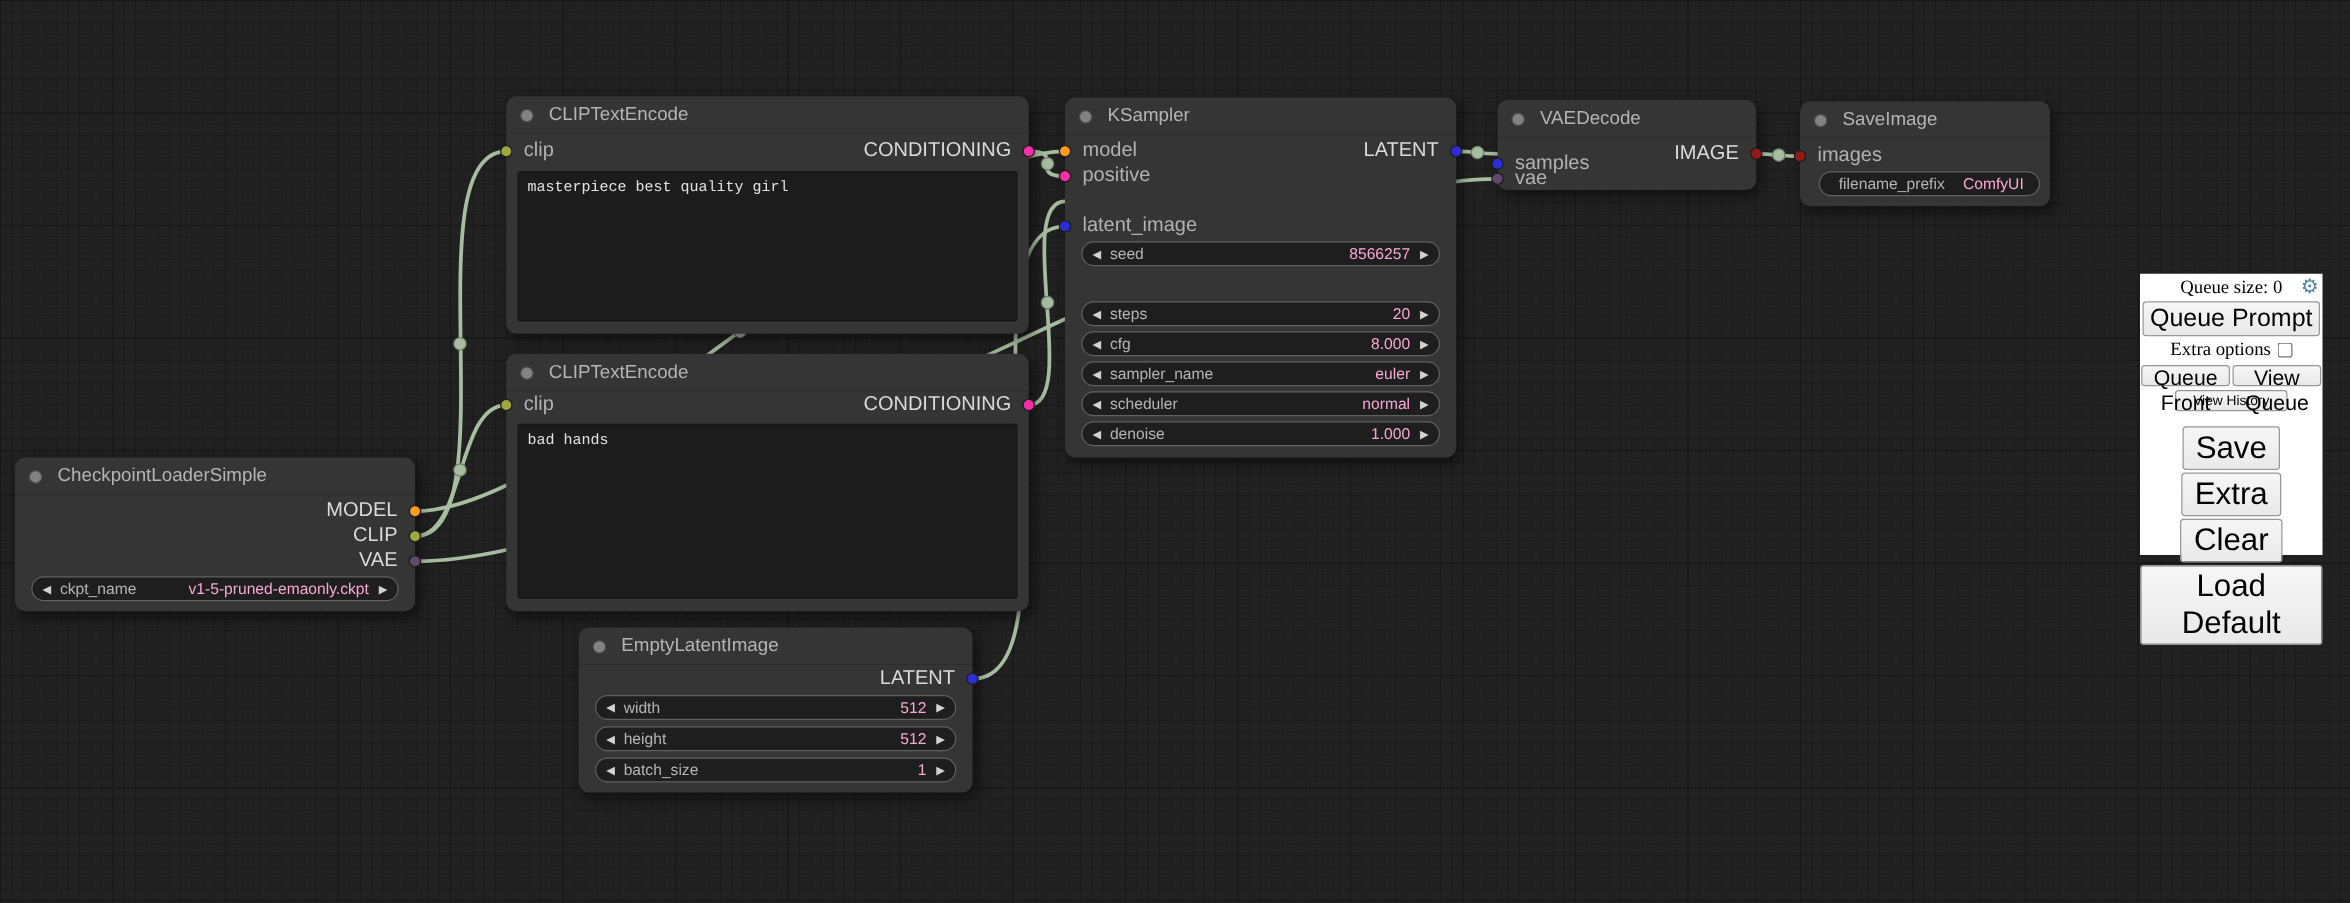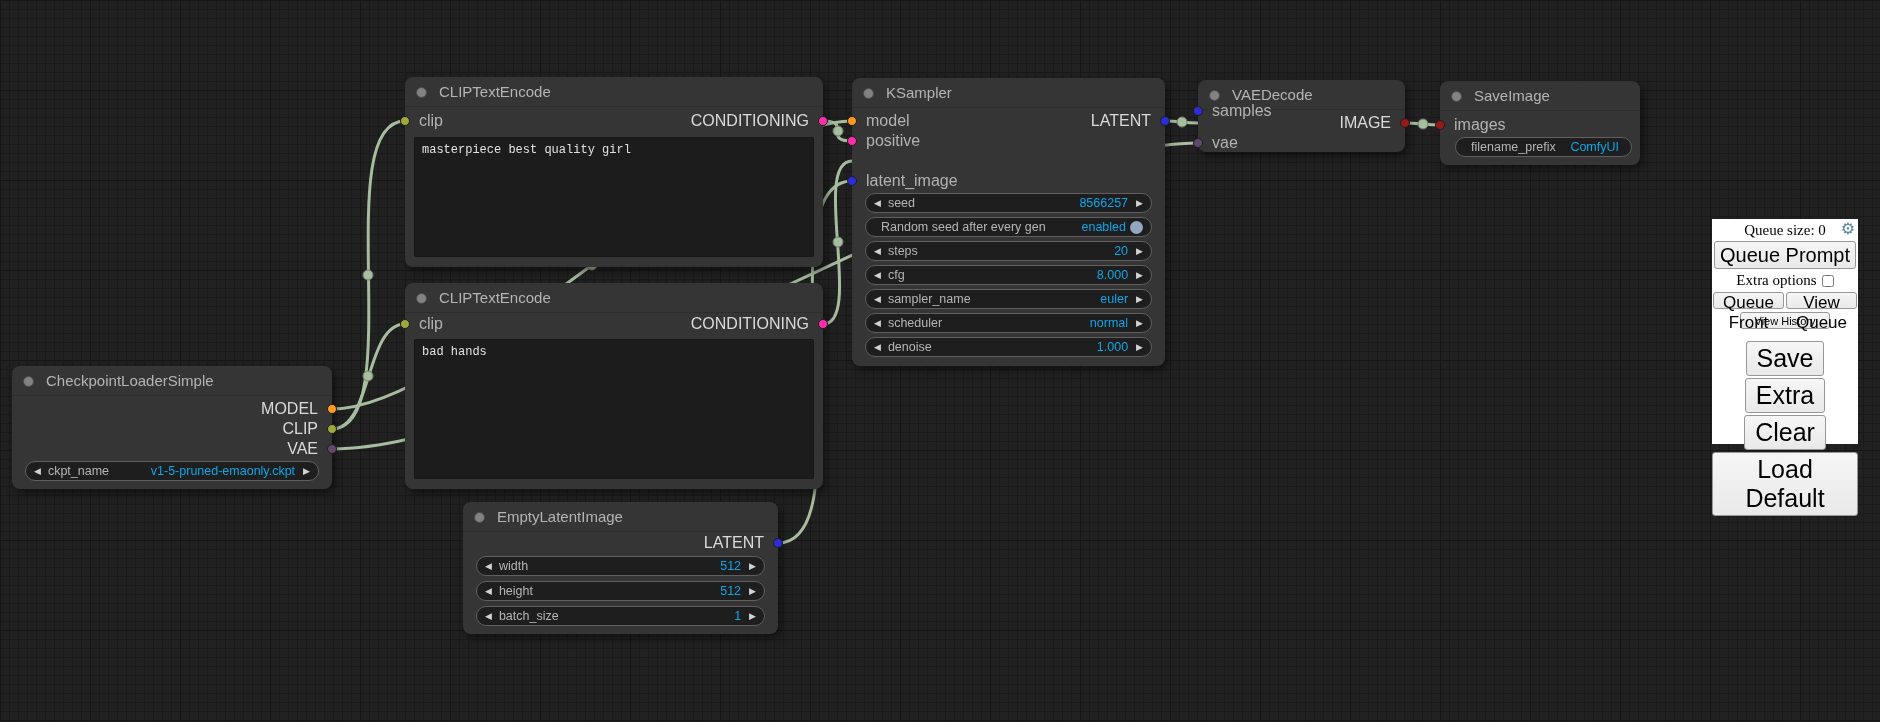--- a/index.html
+++ b/index.html
@@ -60,21 +60,21 @@
     background:#1e1e1e;
     border:1px solid #606060;
     border-radius:10px;
     display:flex; align-items:center;
     font-size:12.5px; color:#b5b5b5;
     padding:0 8px;
     white-space:nowrap;
   }
   .widget .arr{ font-size:9px; color:#d2d2d2; line-height:20px; }
   .widget .w-label{ margin-left:7px; }
-  .widget .w-value{ margin-left:auto; margin-right:8px; color:#0ea5e9; }
+  .widget .w-value{ margin-left:auto; margin-right:8px; color:#f9a8d4; }
   .widget.toggle .w-label{ margin-left:7px; }
   .widget.toggle .w-value{ margin-right:4px; }
   .widget .toggle-dot{
     width:13px; height:13px; border-radius:50%;
     background:var(--c-toggle_on,#92a7c0);
     flex:0 0 auto;
   }
   .widget.textw .w-value{ margin-right:4px; }
 
   .node textarea{
@@ -246,25 +246,20 @@
   <div class="slot out" style="top:33px">
     <span class="slot-label">LATENT</span>
     <span class="dot" style="background:var(--c-slot_latent)"></span>
   </div>
   <div class="widget" style="top:115px">
     <span class="arr">◀</span>
     <span class="w-label">seed</span>
     <span class="w-value">8566257</span>
     <span class="arr">▶</span>
   </div>
-  <div class="widget toggle" style="top:139px">
-    <span class="w-label">Random seed after every gen</span>
-    <span class="w-value">enabled</span>
-    <span class="toggle-dot"></span>
-  </div>
   <div class="widget" style="top:163px">
     <span class="arr">◀</span>
     <span class="w-label">steps</span>
     <span class="w-value">20</span>
     <span class="arr">▶</span>
   </div>
   <div class="widget" style="top:187px">
     <span class="arr">◀</span>
     <span class="w-label">cfg</span>
     <span class="w-value">8.000</span>
@@ -288,21 +283,21 @@
     <span class="w-value">1.000</span>
     <span class="arr">▶</span>
   </div>
 </div>
 
 <div class="node" style="left:1198px; top:80px; width:207px; height:72px;">
   <div class="node-title">
     <span class="title-dot"></span>
     <span>VAEDecode</span>
   </div>
-  <div class="slot in" style="top:21px">
+  <div class="slot in" style="top:41px">
     <span class="dot" style="background:var(--c-slot_latent)"></span>
     <span class="slot-label">samples</span>
   </div>
   <div class="slot in" style="top:53px">
     <span class="dot" style="background:var(--c-slot_vae)"></span>
     <span class="slot-label">vae</span>
   </div>
   <div class="slot out" style="top:33px">
     <span class="slot-label">IMAGE</span>
     <span class="dot" style="background:var(--c-slot_image)"></span>

